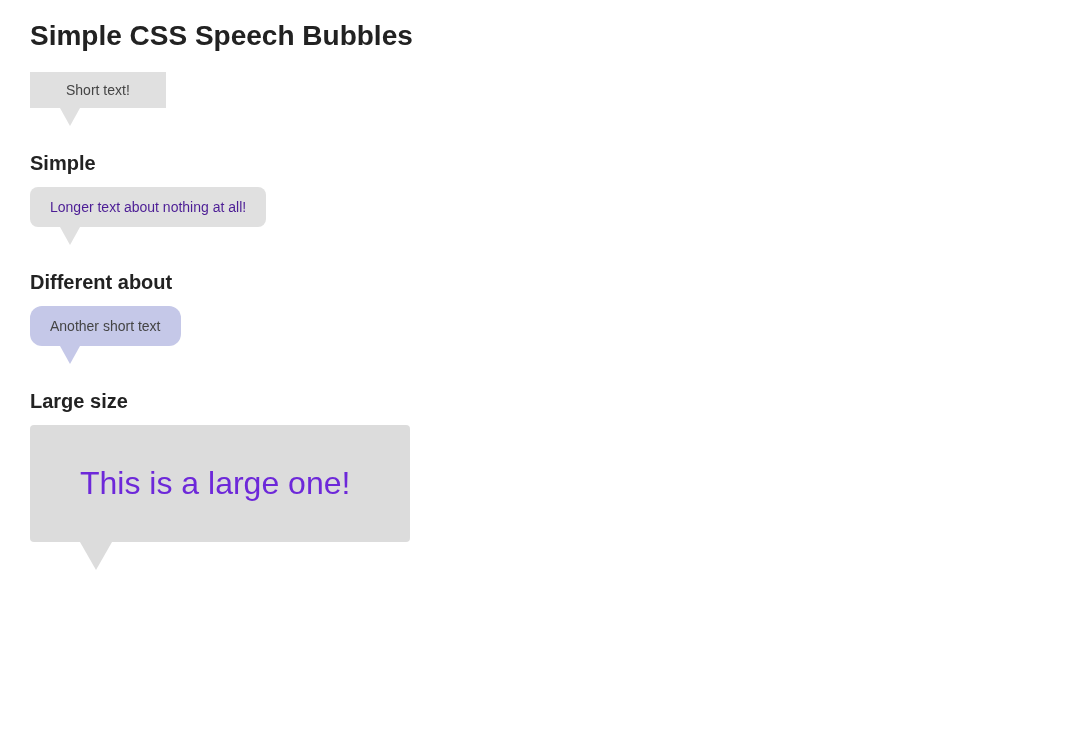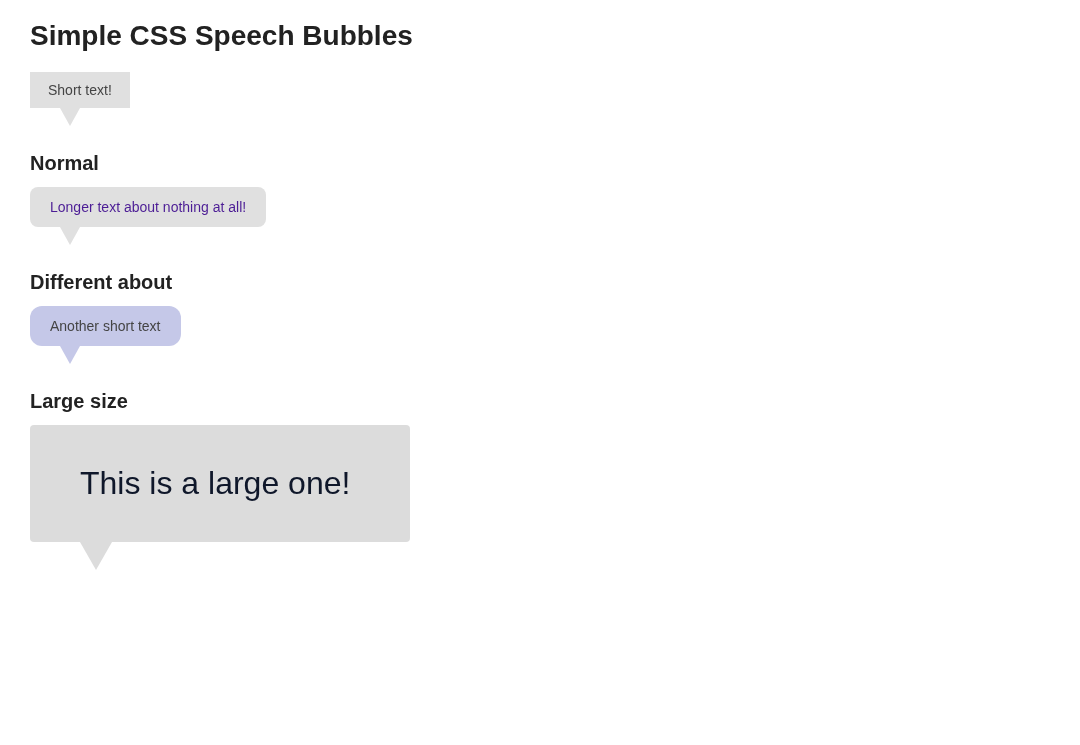--- a/index.html
+++ b/index.html
@@ -30,21 +30,21 @@
 
     .bubble-section {
       margin-bottom: 30px;
     }
 
     
     .bubble-normal {
       position: relative;
       display: inline-block;
       background: #e0e0e0;
-      padding: 10px 18px;
+      padding: 10px 36px;
       font-size: 14px;
       color: #444;
       margin-bottom: 14px;
     }
 
     .bubble-normal::after {
       content: '';
       position: absolute;
       bottom: -18px;
       left: 30px;
@@ -103,21 +103,21 @@
       border-top: 18px solid #c5c8e8;
     }
 
     
     .bubble-large {
       position: relative;
       display: inline-block;
       background: #dcdcdc;
       padding: 40px 50px;
       font-size: 32px;
-      color: #0f172a;
+      color: #6d28d9;
       border-radius: 4px;
       margin-bottom: 14px;
       min-width: 380px;
     }
 
     .bubble-large::after {
       content: '';
       position: absolute;
       bottom: -28px;
       left: 50px;
@@ -133,21 +133,21 @@
 
 <h1>Simple CSS Speech Bubbles</h1>
 
 <div class="bubble-section">
   <div class="bubble-normal">
     <span>Short text!</span>
   </div>
 </div>
 
 <div class="bubble-section">
-  <div class="section-label">Normal</div>
+  <div class="section-label">Simple</div>
   <div class="bubble-rounded">
     <span>Longer text about nothing at all!</span>
   </div>
 </div>
 
 <div class="bubble-section">
   <div class="section-label">Different about</div>
   <div class="bubble-color">
     <span>Another short text</span>
   </div>

